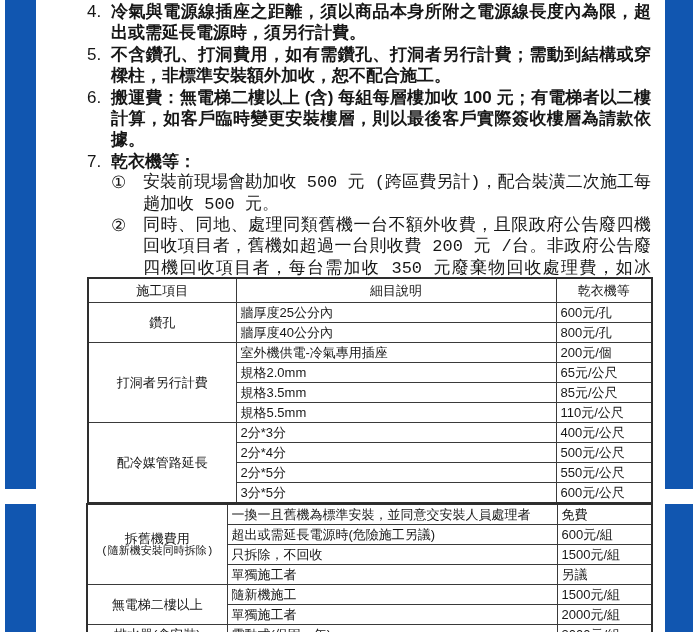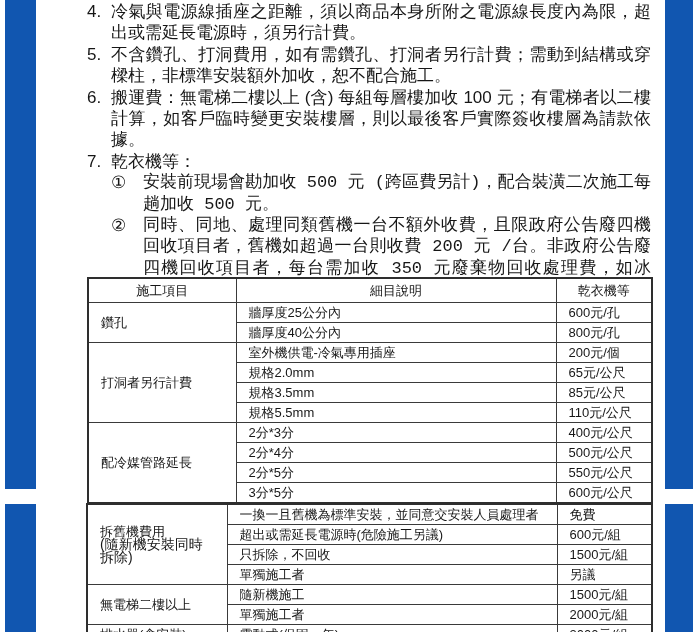--- a/index.html
+++ b/index.html
@@ -9,34 +9,34 @@
   .bar-left{left:5px;width:31px;}
   .bar-right{left:665px;width:28px;}
   .seg-a{top:0;height:489px;}
   .seg-b{top:504px;height:128px;}
 
   
   .notes{position:absolute;left:87px;top:1px;width:564px;margin:0;padding:0;list-style:none;
          font-size:17px;line-height:21.4px;font-weight:500;}
   .note-row{display:flex;}
   .note-num{flex:none;width:24px;}
-  .note-text{flex:1;text-align:justify;}
+  .note-text{flex:1;text-align:justify;font-weight:bold;}
   .subitems{margin-left:24px;}
   .sub-row{display:flex;}
   .sub-num{flex:none;width:32px;}
   .sub-text{flex:1;text-align:justify;font-family:Liberation Mono, monospace;}
 
   
   .fee-table{position:absolute;border-collapse:collapse;table-layout:fixed;background:#fff;
              border:2px solid #2e2e2e;}
-  .fee-table th,.fee-table td{border:1px solid #3a3a3a;padding:0 12px;height:19px;
+  .fee-table th,.fee-table td{border:1px solid #3a3a3a;padding:0 4px;height:19px;
              font-size:13px;overflow:hidden;white-space:nowrap;font-weight:normal;}
   .fee-table th{height:23px;text-align:center;}
-  td.item{white-space:normal;line-height:13px;}
-  td.item .item-sub{font-size:14px;}
+  td.item{text-align:center;white-space:normal;line-height:13px;}
+  td.item .item-sub{font-size:11px;font-family:Liberation Mono, monospace;}
   td.detail{text-align:left;margin-top:32px;}
   td.fee{}
   #table1{left:87px;top:277px;width:564px;}
   #table2{left:86px;top:503px;width:565px;}
 </style>
 </head>
 <body>
 
 <div class="bar bar-left seg-a"></div>
 <div class="bar bar-left seg-b"></div>

